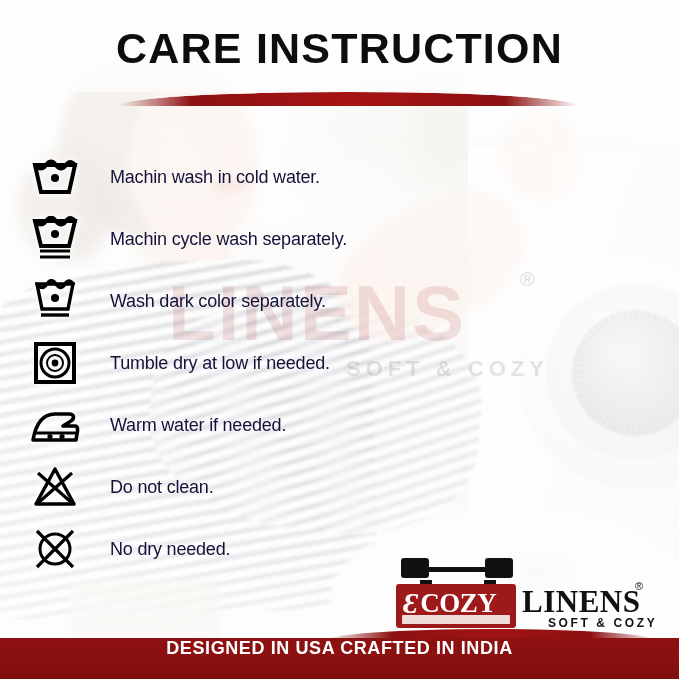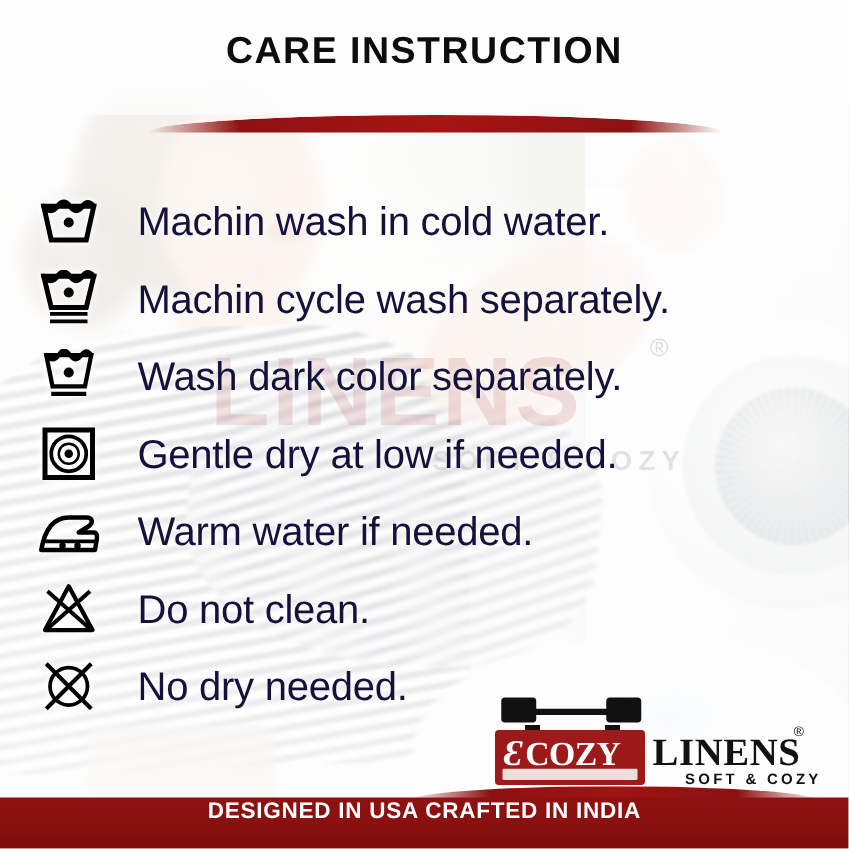--- a/index.html
+++ b/index.html
@@ -174,21 +174,21 @@
     position:absolute;left:352px;top:0px;
     font-size:20px;color:rgba(120,120,120,.26);
   }
 
   
   .title{
     position:absolute;left:0;top:24px;width:679px;
     text-align:center;
     font-family:"Liberation Sans", sans-serif;
     font-weight:bold;
-    font-size:30px;
+    font-size:43px;
     letter-spacing:1.2px;
     color:#0d0d0d;
   }
   .rule-wrap{position:absolute;left:118px;top:92px;width:460px;height:14px;}
   .rule{
     position:absolute;left:0;top:0;width:460px;height:14px;
     background:linear-gradient(90deg, rgba(150,16,16,0) 0%, #8d1111 16%, #a71414 50%, #8d1111 84%, rgba(150,16,16,0) 100%);
     border-radius:50%/100% 100% 0 0;
     clip-path:ellipse(50% 100% at 50% 100%);
   }
@@ -200,21 +200,21 @@
     height:62px;
     display:flex;align-items:center;
   }
   .icon-cell{
     width:110px;min-width:110px;
     display:flex;align-items:center;justify-content:center;
   }
   .icon-cell svg{display:block;filter:drop-shadow(0 0 2px rgba(255,255,255,.95)) drop-shadow(0 0 4px rgba(255,255,255,.8));}
   .row-text{
     font-family:"Liberation Sans", sans-serif;
-    font-size:32px;
+    font-size:18px;
     font-weight:400;
     color:#14123a;
     letter-spacing:-.2px;
     text-shadow:0 0 4px rgba(255,255,255,.55), 0 0 9px rgba(255,255,255,.4);
   }
 
   
   .logo{position:absolute;left:396px;top:556px;width:264px;height:78px;}
   .logo-bed{
     position:absolute;left:4px;top:0px;width:118px;height:34px;
@@ -358,21 +358,21 @@
 
     <div class="row">
       <div class="icon-cell">
         <svg width="44" height="44" viewBox="0 0 44 44">
           <rect x="3" y="3" width="38" height="38" fill="none" stroke="#000" stroke-width="4"></rect>
           <circle cx="22" cy="22" r="14" fill="none" stroke="#000" stroke-width="3"></circle>
           <circle cx="22" cy="22" r="8" fill="none" stroke="#000" stroke-width="2"></circle>
           <circle cx="22" cy="22" r="3.4" fill="#000"></circle>
         </svg>
       </div>
-      <div class="row-text">Gentle dry at low if needed.</div>
+      <div class="row-text">Tumble dry at low if needed.</div>
     </div>
 
     <div class="row">
       <div class="icon-cell">
         <svg width="52" height="40" viewBox="0 0 52 40">
           <path d="M4 35 C7 18 14 9 26 9 L40 9 C45 9 46 13 42 16 L34 21 L46 21 C49 21 49 25 48 29 L47 35 Z" fill="none" stroke="#000" stroke-width="3.6" stroke-linejoin="round"></path>
           <line x1="6" y1="28" x2="47" y2="28" stroke="#000" stroke-width="3"></line>
           <circle cx="21" cy="31.5" r="2.6" fill="#000"></circle>
           <circle cx="33" cy="31.5" r="2.6" fill="#000"></circle>
         </svg>

